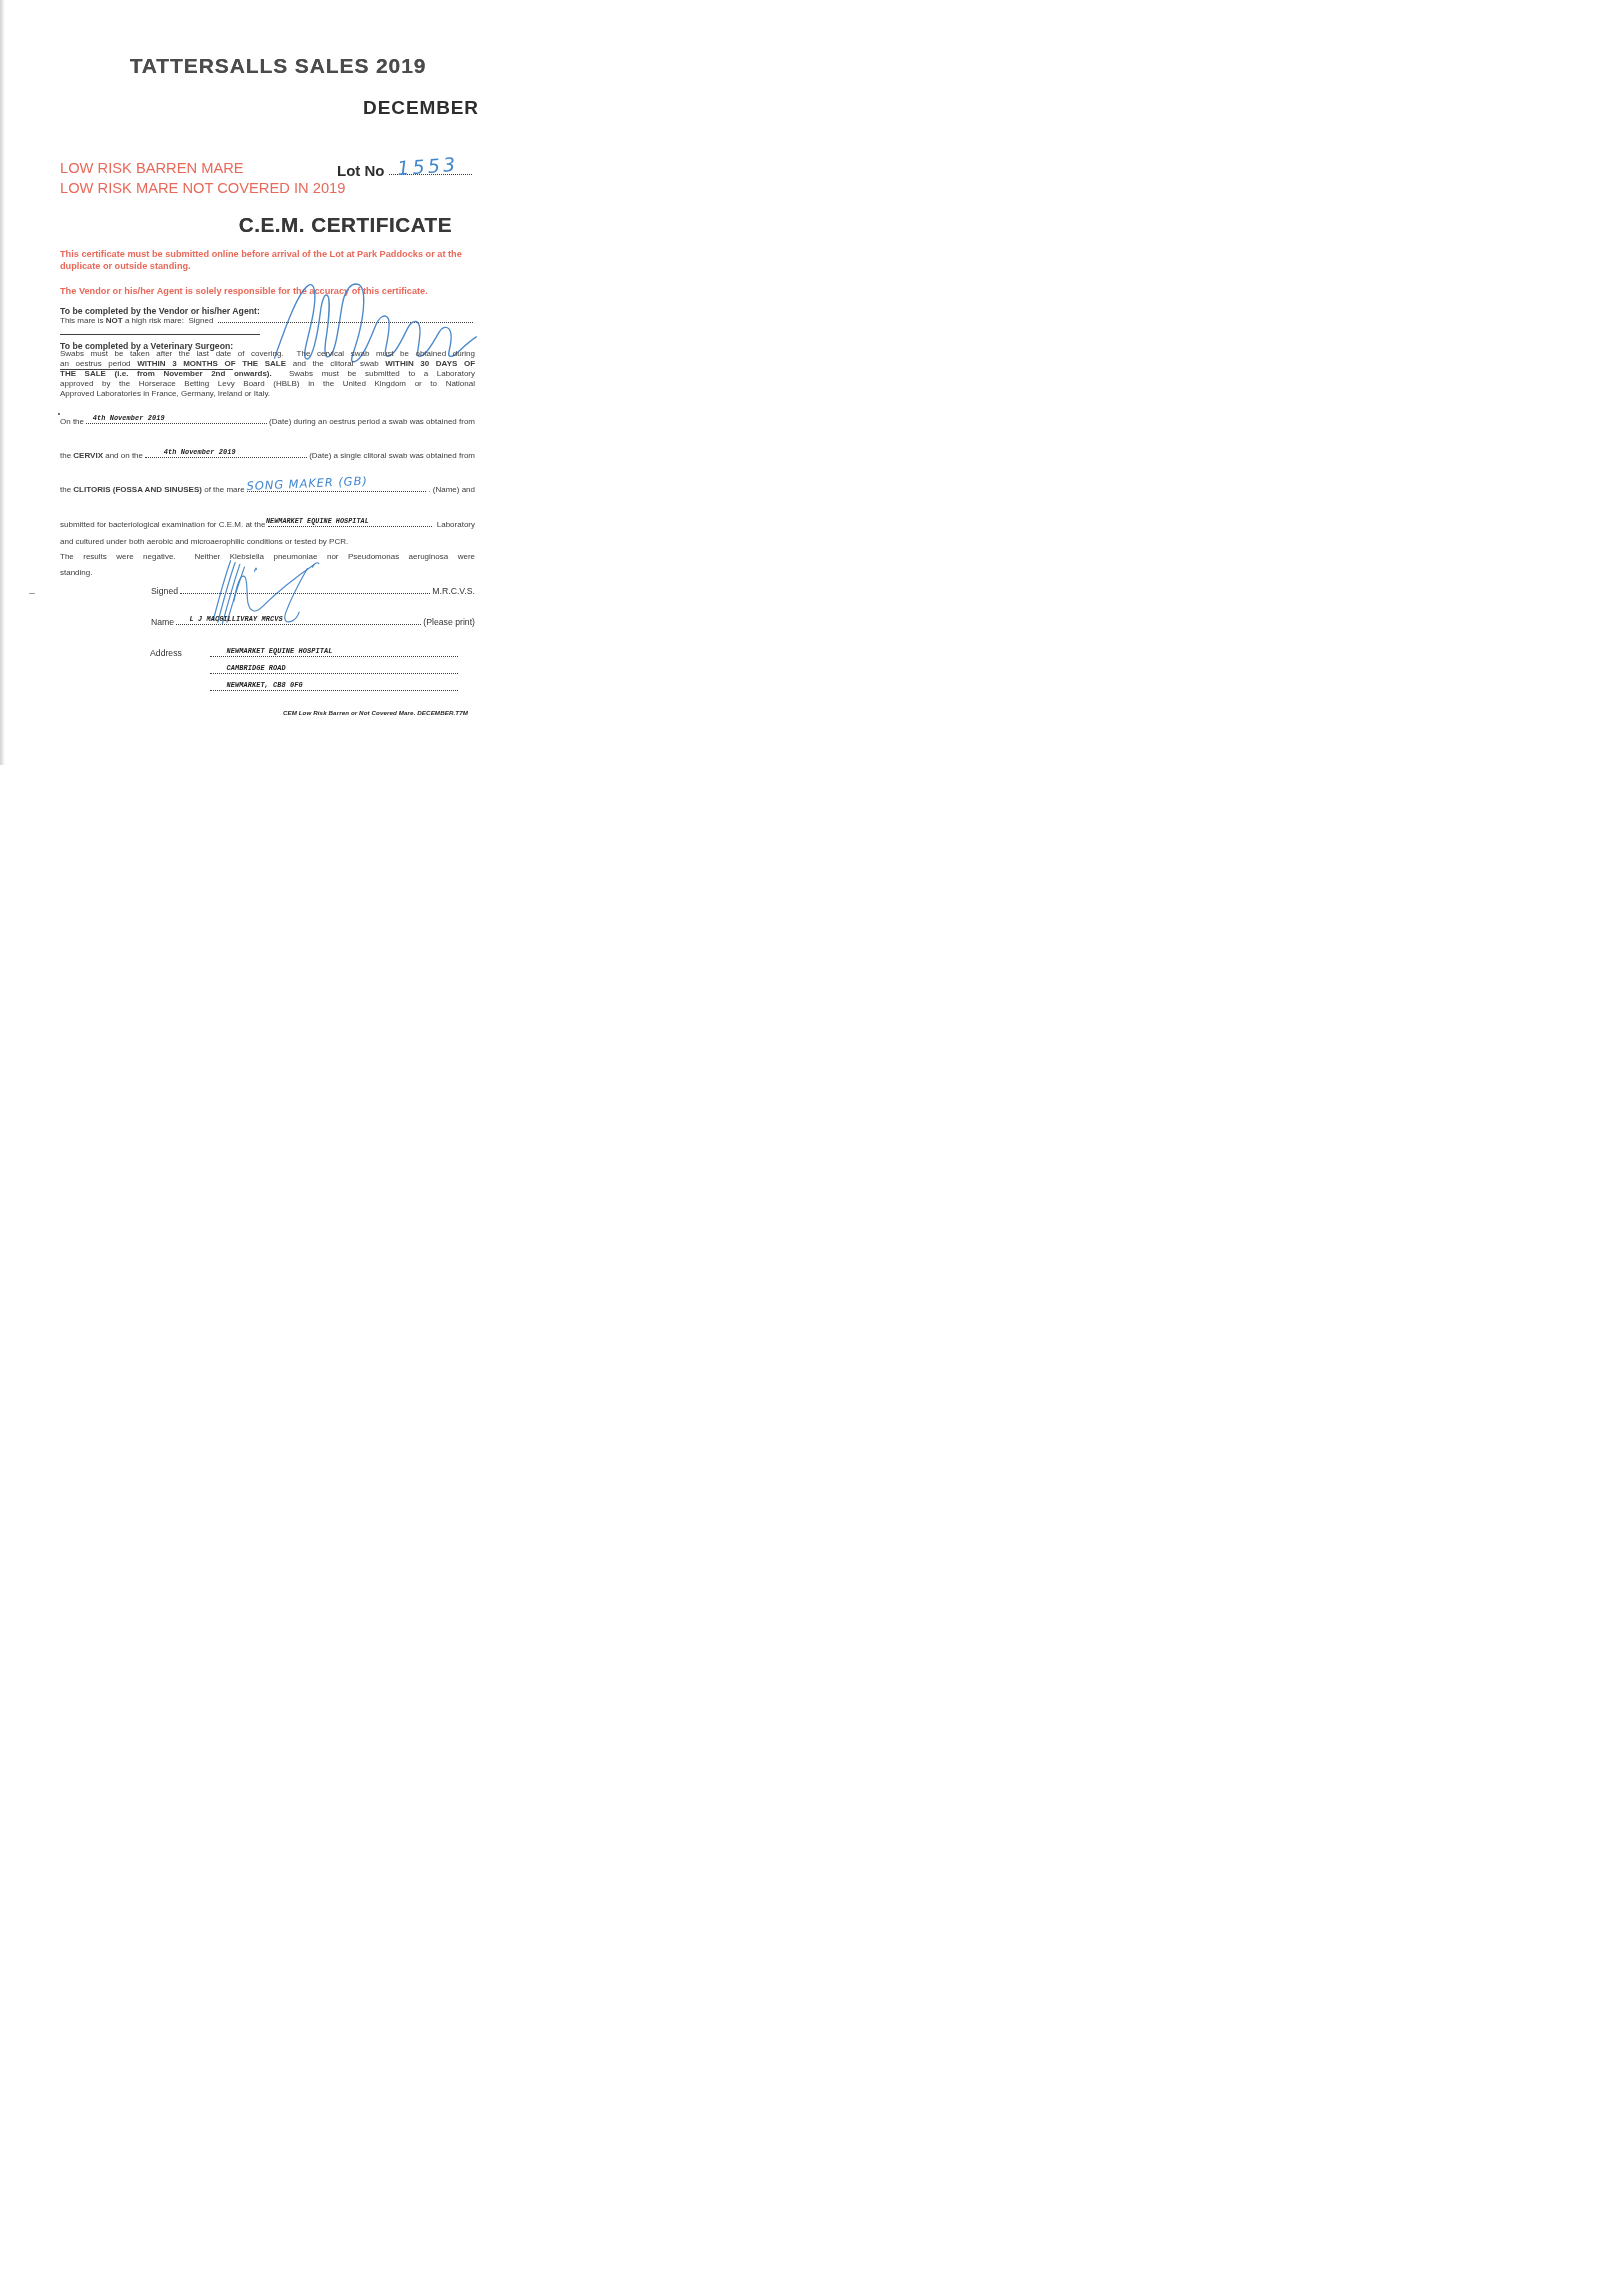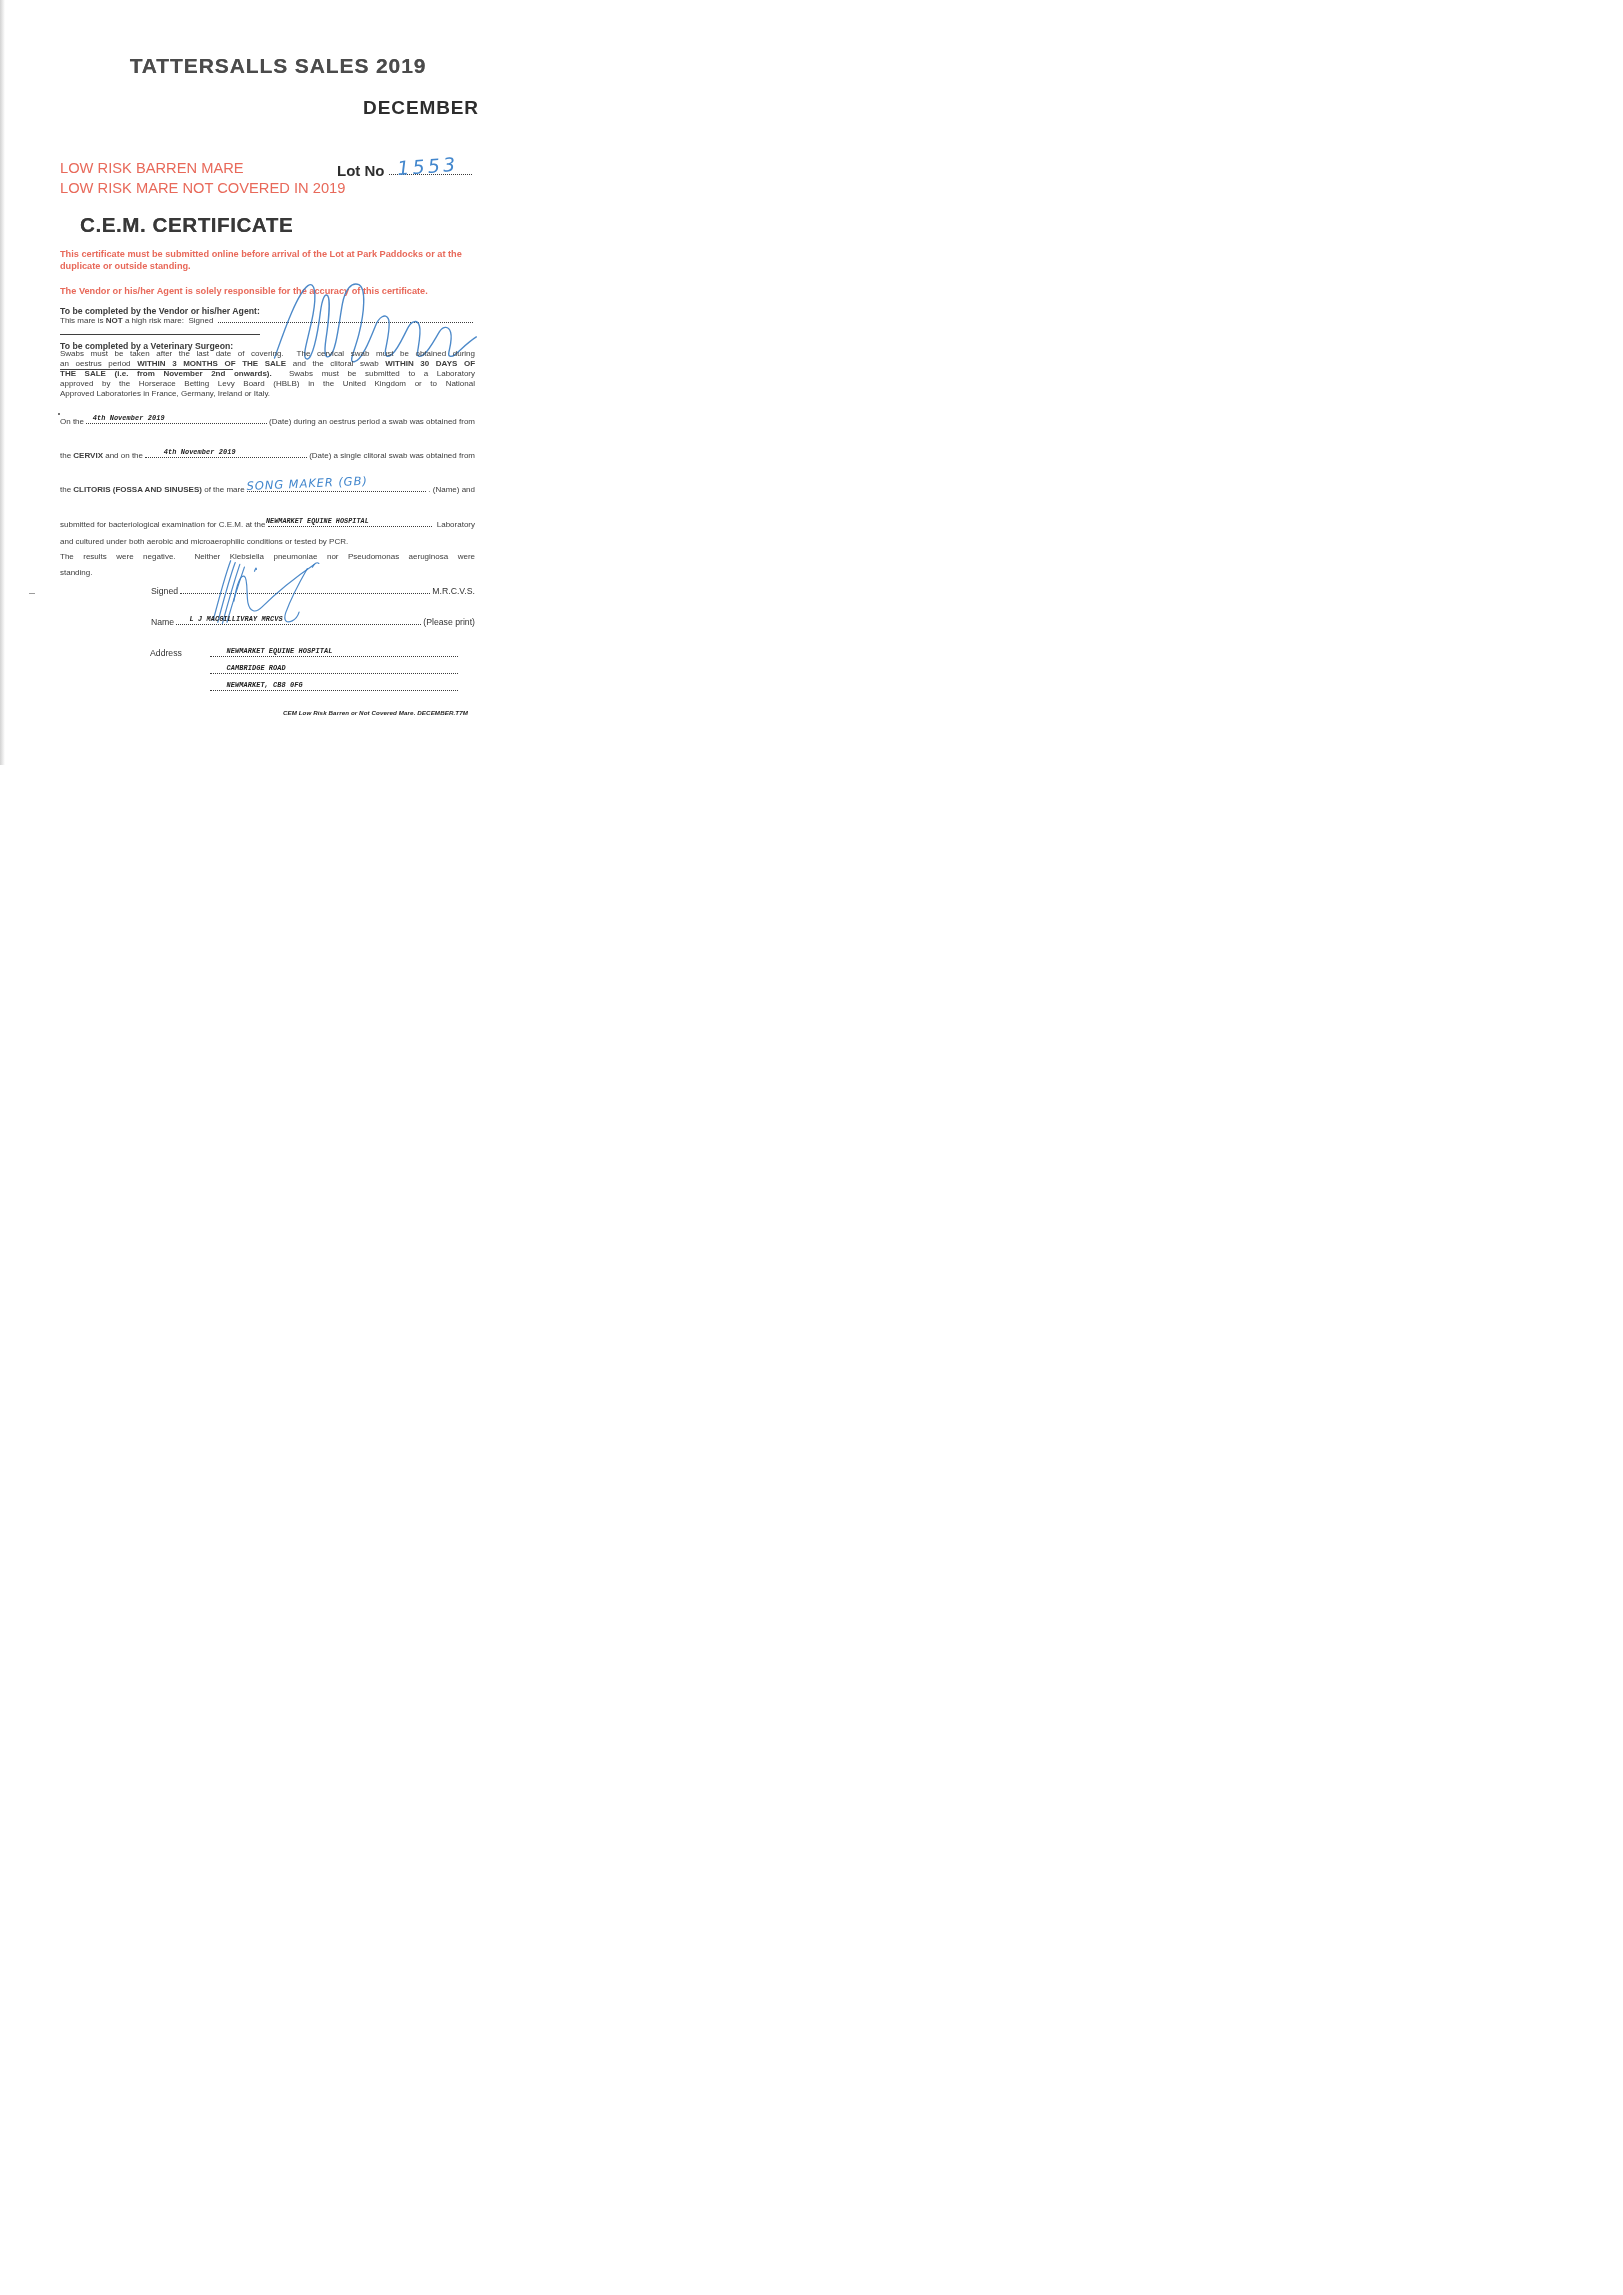--- a/index.html
+++ b/index.html
@@ -14,21 +14,21 @@
   .scan-edge{position:absolute;left:0;top:0;bottom:0;width:5px;
     background:linear-gradient(90deg,#d2d2d2,rgba(255,255,255,0));}
   
   .title{position:absolute;left:92px;top:54px;width:372px;text-align:center;
     font-size:21px;font-weight:700;letter-spacing:0.9px;color:#4b4b4b;
     text-shadow:0 0 0.5px #6a6a6a;}
   .edition{position:absolute;right:62px;top:97px;
     font-size:19px;font-weight:700;letter-spacing:0.9px;color:#2d2d2d;}
   .risk{position:absolute;left:60px;top:118px;
     font-size:14.7px;font-weight:400;line-height:20px;color:#e8695a;margin-top:40px;}
-  .cert-title{position:absolute;left:80px;top:213px;width:372px;text-align:left;
+  .cert-title{position:absolute;left:80px;top:213px;width:372px;text-align:right;
     font-size:20.7px;font-weight:700;letter-spacing:0.5px;color:#383838;
     text-shadow:0 0 0.5px #555;}
   .notice{position:absolute;left:60px;width:415px;
     font-size:9.2px;font-weight:700;line-height:12.4px;color:#e8695a;}
   .notice1{top:248px;}
   .notice2{top:285px;}
   
   .lot-row{position:absolute;left:337px;top:162px;width:135px;display:flex;align-items:flex-end;}
   .lot-label{font-size:15px;font-weight:700;color:#2e2e2e;white-space:pre;}
   .lot-dots{flex:1;position:relative;border-bottom:1.4px dotted #3a3a3a;margin:0 0 3.7px 4.6px;height:4.6px;}

